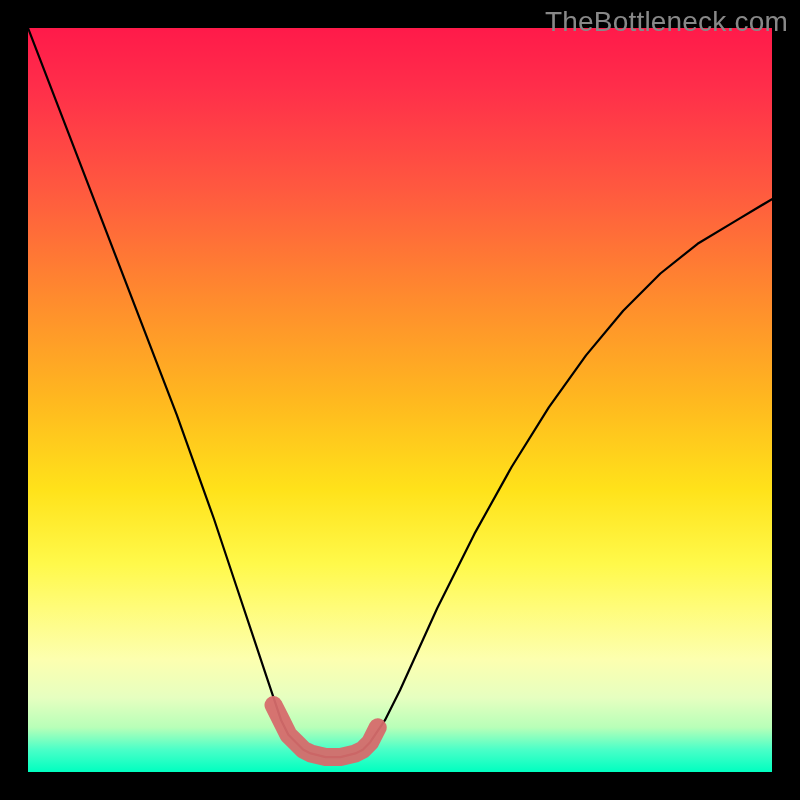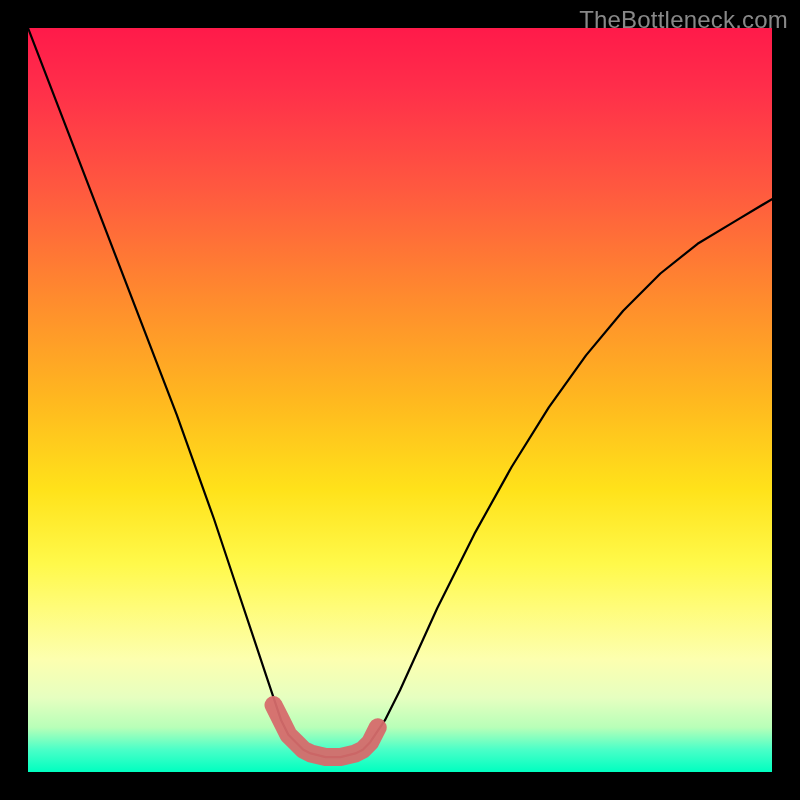--- a/index.html
+++ b/index.html
@@ -4,21 +4,21 @@
 <style>
   * { margin: 0; padding: 0; box-sizing: border-box; }
   html, body { width: 800px; height: 800px; overflow: hidden; }
   body { background: #000; position: relative; font-family: Arial, sans-serif; }
   
   .watermark {
     position: absolute;
     top: 6px;
     right: 12px;
     color: #888;
-    font-size: 24px;
+    font-size: 28px;
     font-weight: 500;
     z-index: 10;
     letter-spacing: 0.2px;
   }
   
   .frame {
     position: absolute;
     top: 28px;
     left: 28px;
     width: 744px;

